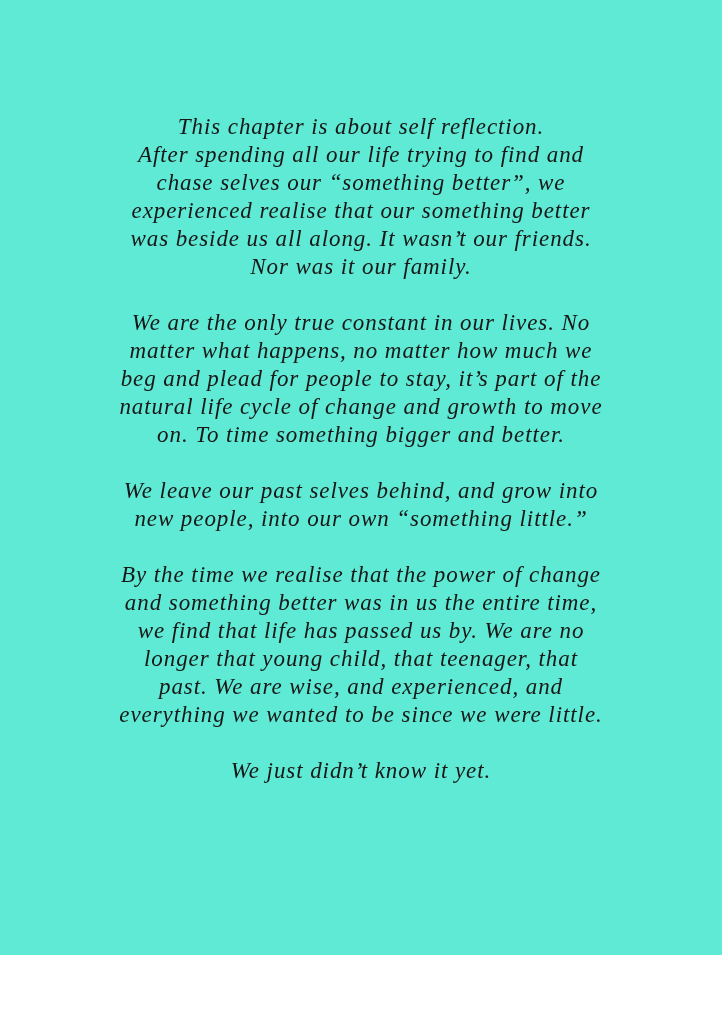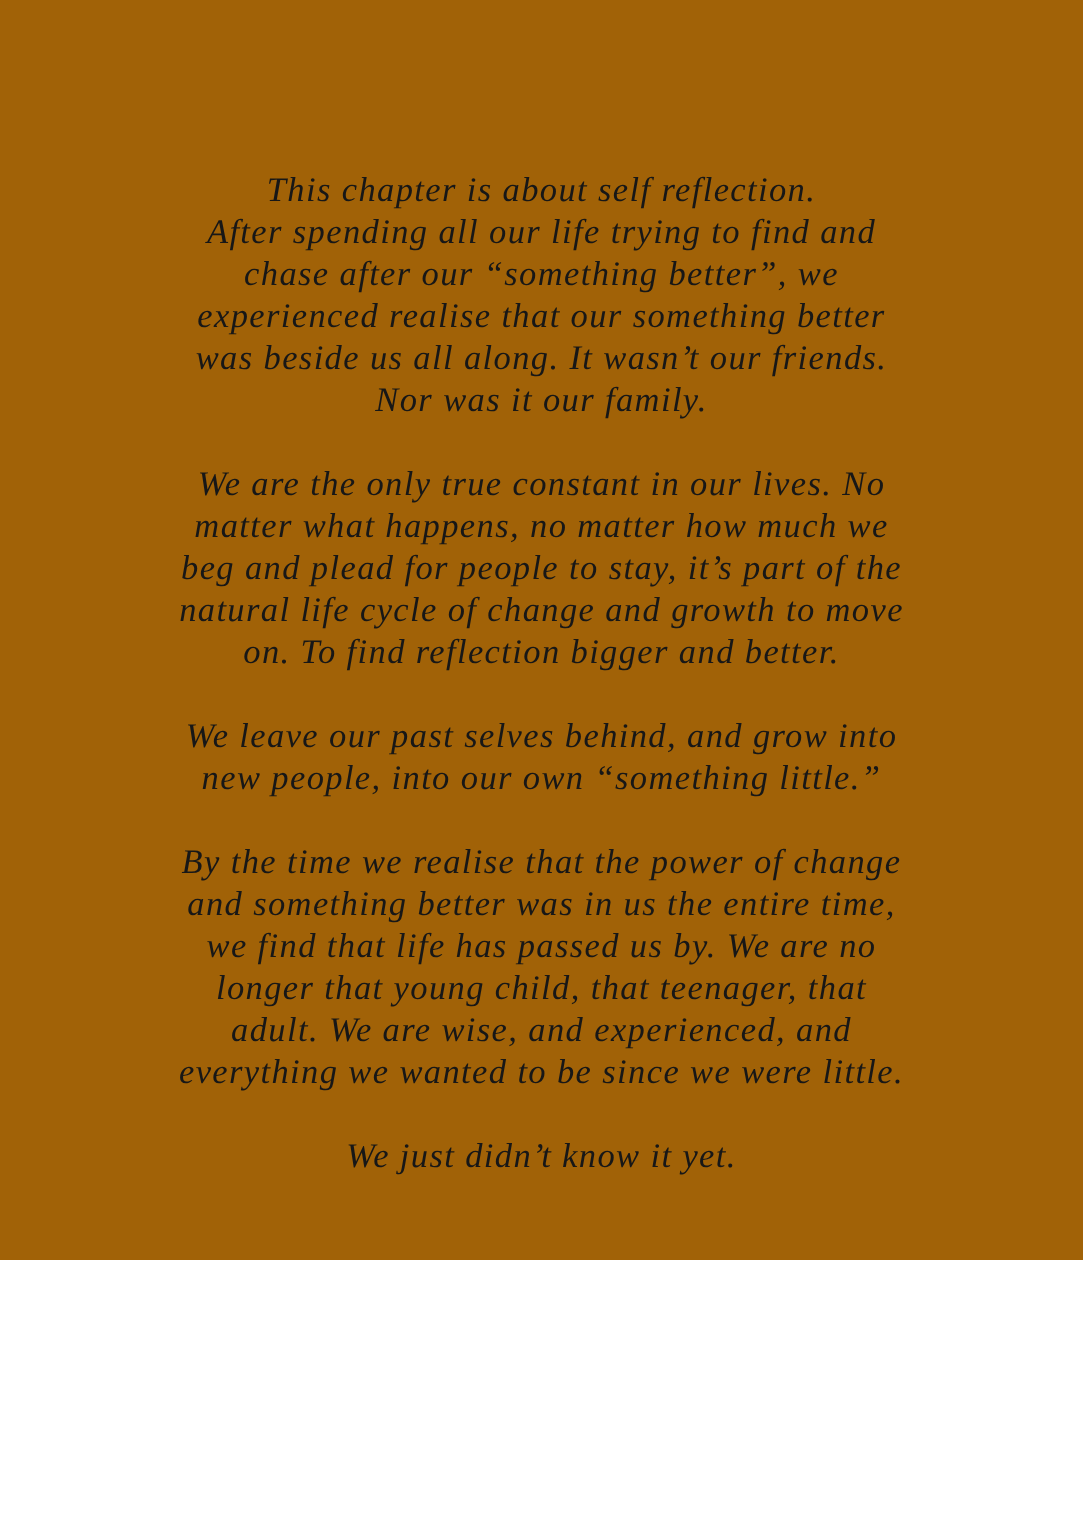--- a/index.html
+++ b/index.html
@@ -7,24 +7,24 @@
     padding: 0;
   }
   body {
     width: 722px;
     height: 1024px;
     background: #ffffff;
     overflow: hidden;
   }
   .page {
     width: 722px;
-    height: 840px;
+    height: 955px;
     box-sizing: border-box;
     padding-top: 113px;
-    background: #a16207;
+    background: #5eead4;
   }
   .text-block {
     width: 584px;
     margin: 0 auto;
     font-family: "Liberation Serif", "DejaVu Serif", serif;
     font-style: italic;
     font-size: 23px;
     line-height: 28px;
     color: #171717;
     text-align: center;
@@ -35,19 +35,19 @@
   }
   .para:last-child {
     margin-bottom: 12px;
   }
 </style>
 </head>
 <body>
 
 <div class="page">
   <div class="text-block">
-      <p class="para"><span>This chapter is about self reflection.</span><br><span>After spending all our life trying to find and</span><br><span>chase after our “something better”, we</span><br><span>experienced realise that our something better</span><br><span>was beside us all along. It wasn’t our friends.</span><br><span>Nor was it our family.</span></p>
-      <p class="para"><span>We are the only true constant in our lives. No</span><br><span>matter what happens, no matter how much we</span><br><span>beg and plead for people to stay, it’s part of the</span><br><span>natural life cycle of change and growth to move</span><br><span>on. To find reflection bigger and better.</span></p>
+      <p class="para"><span>This chapter is about self reflection.</span><br><span>After spending all our life trying to find and</span><br><span>chase selves our “something better”, we</span><br><span>experienced realise that our something better</span><br><span>was beside us all along. It wasn’t our friends.</span><br><span>Nor was it our family.</span></p>
+      <p class="para"><span>We are the only true constant in our lives. No</span><br><span>matter what happens, no matter how much we</span><br><span>beg and plead for people to stay, it’s part of the</span><br><span>natural life cycle of change and growth to move</span><br><span>on. To time something bigger and better.</span></p>
       <p class="para"><span>We leave our past selves behind, and grow into</span><br><span>new people, into our own “something little.”</span></p>
-      <p class="para"><span>By the time we realise that the power of change</span><br><span>and something better was in us the entire time,</span><br><span>we find that life has passed us by. We are no</span><br><span>longer that young child, that teenager, that</span><br><span>adult. We are wise, and experienced, and</span><br><span>everything we wanted to be since we were little.</span></p>
+      <p class="para"><span>By the time we realise that the power of change</span><br><span>and something better was in us the entire time,</span><br><span>we find that life has passed us by. We are no</span><br><span>longer that young child, that teenager, that</span><br><span>past. We are wise, and experienced, and</span><br><span>everything we wanted to be since we were little.</span></p>
       <p class="para"><span>We just didn’t know it yet.</span></p>
     </div>
 </div>
 
 </body></html>

